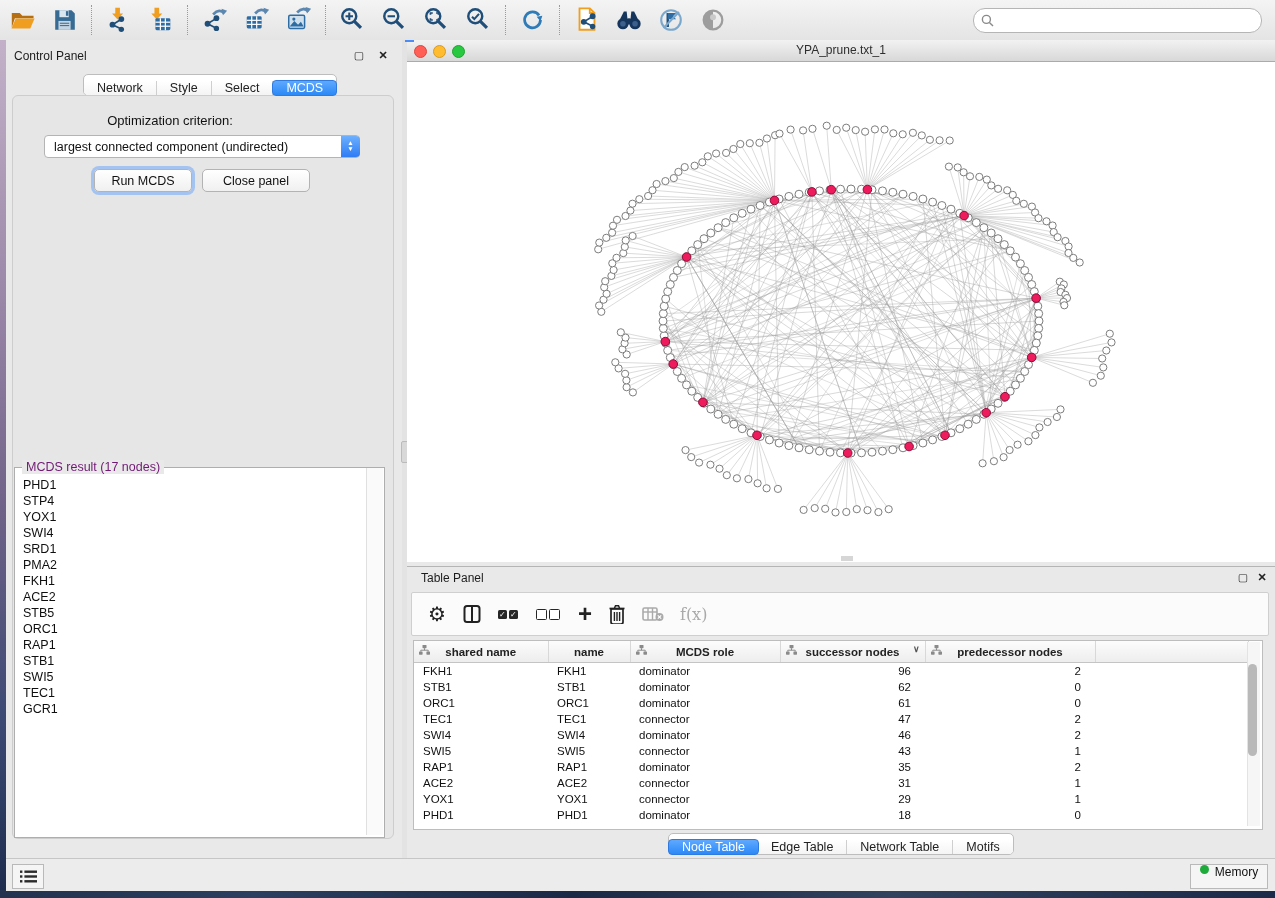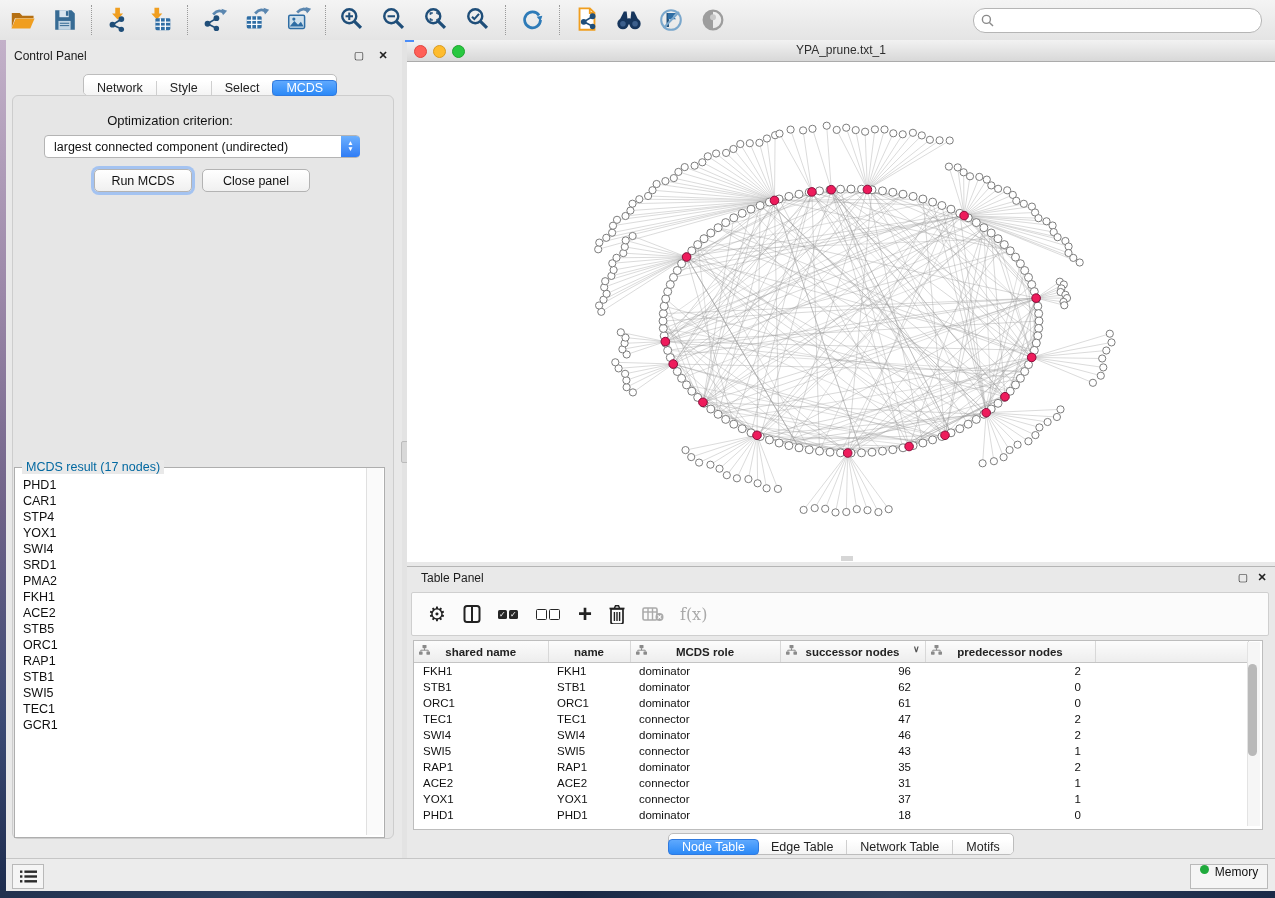--- a/index.html
+++ b/index.html
@@ -45,21 +45,21 @@
   #criterion-value{flex:1;font-size:12.5px;color:#111;padding-left:9px;white-space:nowrap;}
   #criterion-stepper{width:19px;height:21px;margin:-1px -1px 0 0;border-radius:0 4px 4px 0;
     background:linear-gradient(#6cb0fe,#2f7cf5);display:flex;flex-direction:column;
     align-items:center;justify-content:center;color:#fff;}
   #criterion-stepper span{font-size:6.5px;line-height:6px;}
   .btn{height:21px;background:linear-gradient(#ffffff,#f0f0f0);border:1px solid #b3b3b3;
     border-radius:5px;font-size:12.5px;color:#111;display:flex;align-items:center;justify-content:center;}
   #run-btn{left:94px;top:169px;width:96px;box-shadow:0 0 0 3px rgba(110,165,250,.55);}
   #close-btn{left:202px;top:169px;width:106px;}
   #mcds-fieldset{left:14px;top:467px;width:369px;height:369px;border:1px solid #aeaeae;background:#fff;}
-  #mcds-legend{left:22px;top:460px;background:#e9e9e9;padding:0 4px;font-size:12.5px;color:#0369a1;}
+  #mcds-legend{left:22px;top:460px;background:#e9e9e9;padding:0 4px;font-size:12.5px;color:#701a75;}
   #mcds-list{left:15px;top:477px;width:340px;height:356px;overflow:hidden;}
   .result-item{font-size:12.5px;color:#0f0f0f;height:16px;line-height:16px;padding-left:8px;}
   #mcds-scroll{left:366px;top:468px;width:16px;height:367px;background:#fafafa;border-left:1px solid #e0e0e0;}
   
   #vsplit{left:402px;top:40px;width:5px;height:818px;background:#e3e3e3;border-right:1px solid #aaa;}
   #vsplit-handle{left:401px;top:441px;width:8px;height:20px;background:#d8d8d8;border:1px solid #bbb;border-radius:2px;}
   #hsplit{left:407px;top:562px;width:868px;height:4px;background:#e9e9e9;}
   
   #net-window{left:407px;top:40px;width:868px;height:522px;background:#fff;}
   #net-titlebar{left:407px;top:40px;width:868px;height:21px;
@@ -312,21 +312,20 @@
       <span>▲</span>
       <span>▼</span>
     </span>
 </div>
 <div id="run-btn" class="abs btn">Run MCDS</div>
 <div id="close-btn" class="abs btn">Close panel</div>
 <div id="mcds-fieldset" class="abs"></div>
 <div id="mcds-legend" class="abs">MCDS result (17 nodes)</div>
 <div id="mcds-list" class="abs">
     <div class="result-item">PHD1</div>
-    <div class="result-item">CAR1</div>
     <div class="result-item">STP4</div>
     <div class="result-item">YOX1</div>
     <div class="result-item">SWI4</div>
     <div class="result-item">SRD1</div>
     <div class="result-item">PMA2</div>
     <div class="result-item">FKH1</div>
     <div class="result-item">ACE2</div>
     <div class="result-item">STB5</div>
     <div class="result-item">ORC1</div>
     <div class="result-item">RAP1</div>
@@ -1168,21 +1167,21 @@
           <td>ACE2</td>
           <td>connector</td>
           <td class="num">31</td>
           <td class="num">1</td>
           <td></td>
         </tr>
         <tr>
           <td>YOX1</td>
           <td>YOX1</td>
           <td>connector</td>
-          <td class="num">37</td>
+          <td class="num">29</td>
           <td class="num">1</td>
           <td></td>
         </tr>
         <tr>
           <td>PHD1</td>
           <td>PHD1</td>
           <td>dominator</td>
           <td class="num">18</td>
           <td class="num">0</td>
           <td></td>

